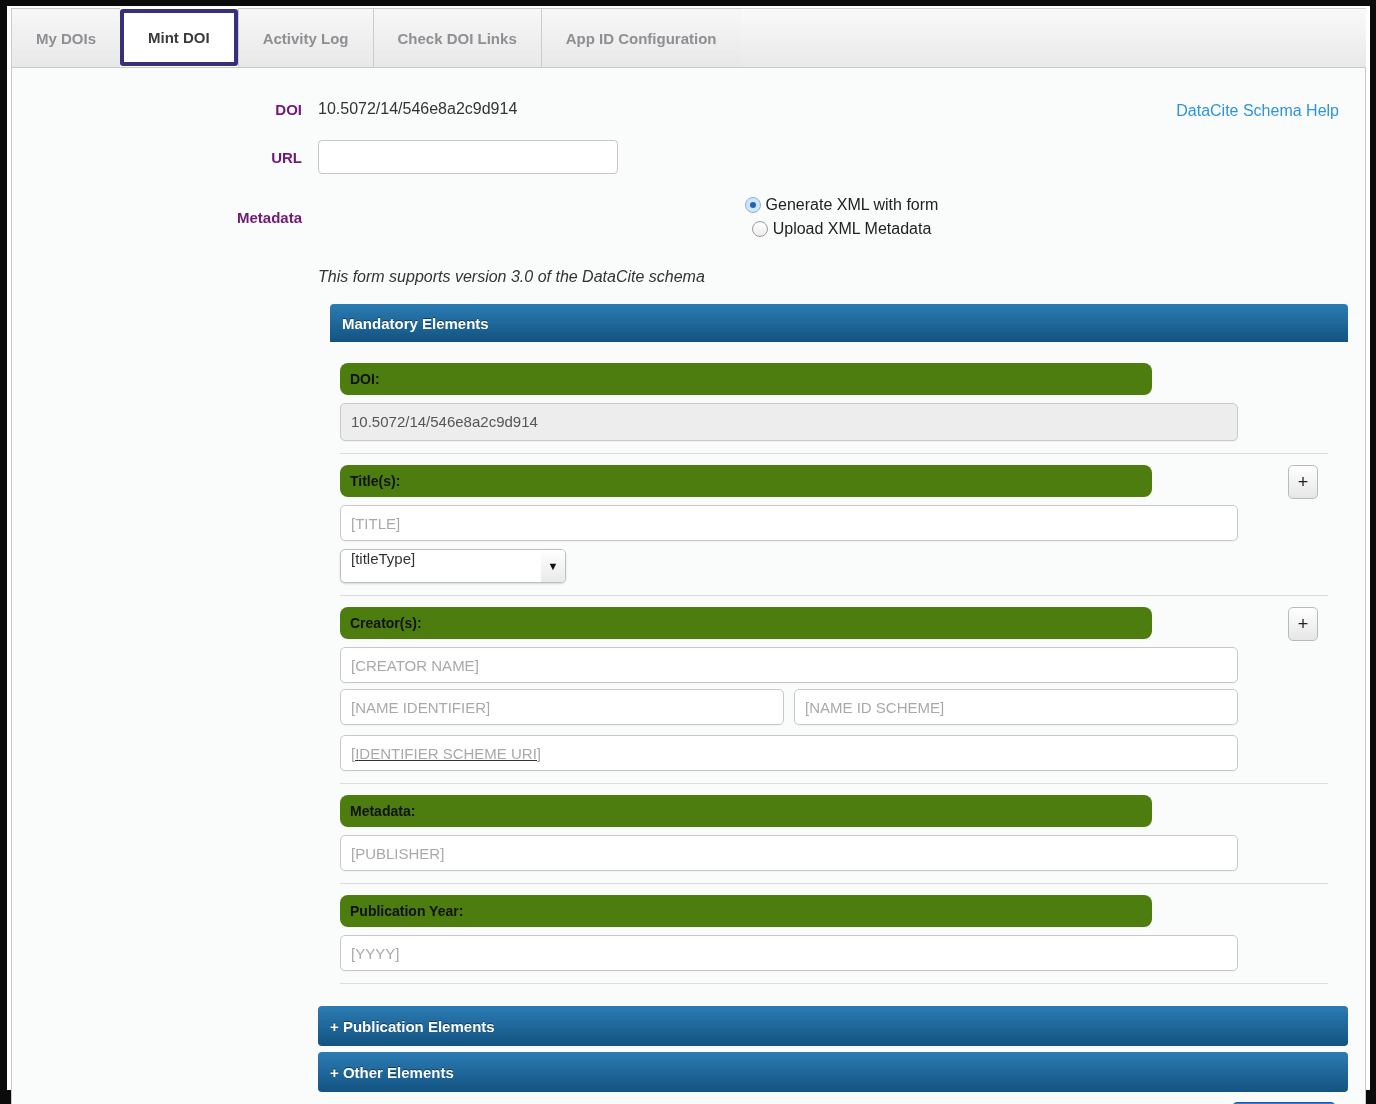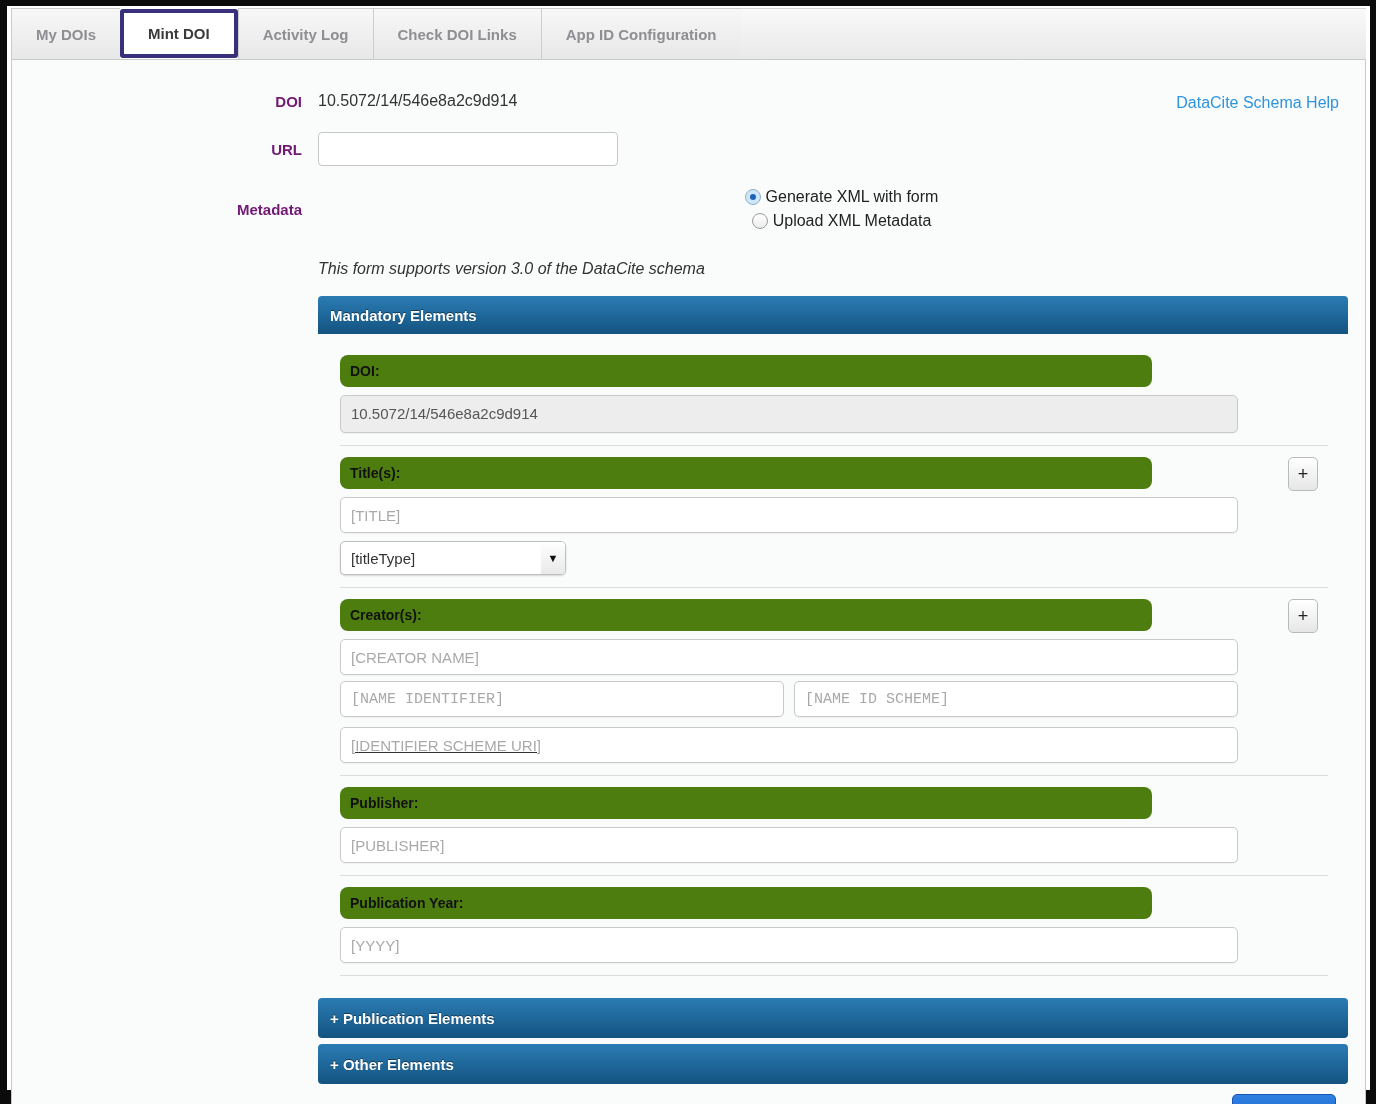--- a/index.html
+++ b/index.html
@@ -12,21 +12,21 @@
     width: 1376px; height: 1104px;
     border: solid #0b0b0b;
     border-width: 6px 6px 14px 7px;
     background: #ffffff;
     padding: 2px 4px 0 4px;
   }
 
   
   .tabbar {
     display: flex;
-    height: 52px;
+    height: 60px;
     border-bottom: 1px solid #c9c9c9;
     align-items: stretch;
   }
   .tab {
     background: linear-gradient(#f7f7f7, #e8e8e8);
     border: 1px solid #cccccc;
     border-bottom: none;
     border-right: none;
     color: #8e8e93;
     font-weight: bold;
@@ -127,20 +127,21 @@
     height: 38px;
     background: linear-gradient(#2b7cb4, #135380);
     border-radius: 4px 4px 0 0;
     color: #ffffff;
     font-weight: bold;
     font-size: 15px;
     display: flex; align-items: center;
     padding-left: 12px;
     text-shadow: 0 -1px 0 rgba(0,0,0,0.45);
     cursor: pointer;
+    margin-left: 12px;
   }
   .panel-body { padding: 21px 20px 16px 22px; position: relative; }
 
   .section { position: relative; }
   .label-bar {
     width: 812px; height: 32px;
     background: #4d7c0f;
     border-radius: 8px;
     display: flex; align-items: center;
     padding-left: 10px;
@@ -174,30 +175,30 @@
     box-shadow: 0 1px 1px rgba(0,0,0,0.04);
   }
   .text-input::placeholder, .url-input::placeholder { color: #a9a9a9; opacity: 1; }
   .text-input.readonly {
     background: #ededed;
     color: #555;
     height: 38px;
     line-height: 36px;
   }
   .input-row { display: flex; gap: 10px; margin-top: 6px; }
-  .input-row .text-input { width: 444px; font-family: Liberation Mono, monospace; }
+  .input-row .text-input { width: 444px; }
   .mt6 { margin-top: 10px; text-decoration: underline; }
 
   .fake-select {
     width: 226px; height: 34px;
     margin-top: 8px;
     border: 1px solid #bfbfbf;
     border-radius: 5px;
     background: #ffffff;
-    display: flex; align-items: center;
+    display: flex; align-items: flex-start;
     font-size: 15px;
     color: #333;
     cursor: pointer;
     overflow: hidden;
     box-shadow: 0 1px 2px rgba(0,0,0,0.15);
   }
   .fake-select .sel-text { flex: 1; padding-left: 10px; }
   .fake-select .sel-arrow {
     width: 24px; height: 100%;
     display: flex; align-items: center; justify-content: center;
@@ -321,21 +322,21 @@
           <input class="text-input" type="text" placeholder="[CREATOR NAME]" style="">
           <div class="input-row">
             <input class="text-input" type="text" placeholder="[NAME IDENTIFIER]" style="">
             <input class="text-input" type="text" placeholder="[NAME ID SCHEME]" style="">
           </div>
           <input class="text-input mt6" type="text" placeholder="[IDENTIFIER SCHEME URI]" style="">
         </div>
         <hr class="divider">
 
         <div class="section">
-          <div class="label-bar">Publisher:</div>
+          <div class="label-bar">Metadata:</div>
           <input class="text-input" type="text" placeholder="[PUBLISHER]" style="">
         </div>
         <hr class="divider">
 
         <div class="section">
           <div class="label-bar">Publication Year:</div>
           <input class="text-input" type="text" placeholder="[YYYY]" style="">
         </div>
         <hr class="divider" style="margin-bottom:0;">
 

